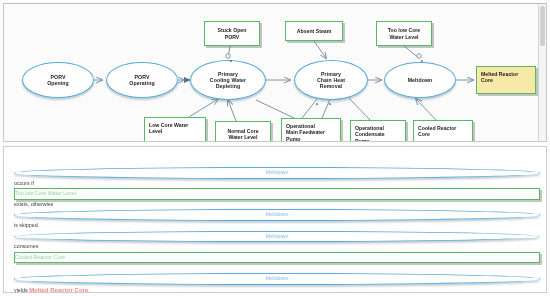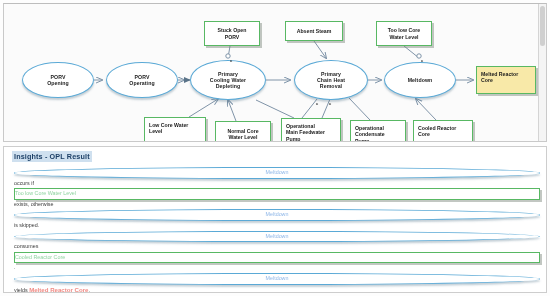--- a/index.html
+++ b/index.html
@@ -193,21 +193,20 @@
       </div>
 
     </div>
 
     <div class="vscroll">
       <div class="thumb"></div>
     </div>
   </div>
 
   <div class="insights-panel">
-    <div class="insights-title">Insights - OPL Result</div>
     <div class="opl-list" id="opl-list">
         <div class="opl-line"><span class="tok process">Meltdown</span><span class="tok plain"> occurs if </span><span class="tok object">Too low Core Water Level</span><span class="tok plain"> exists, otherwise </span><span class="tok process">Meltdown</span><span class="tok plain"> is skipped.</span></div>
         <div class="opl-line"><span class="tok process">Meltdown</span><span class="tok plain"> consumes </span><span class="tok object">Cooled Reactor Core</span><span class="tok plain">.</span></div>
         <div class="opl-line"><span class="tok process">Meltdown</span><span class="tok plain"> yields </span><span class="tok result">Melted Reactor Core</span><span class="tok plain">.</span></div>
       </div>
   </div>
 
 </div>
 
 </body></html>

